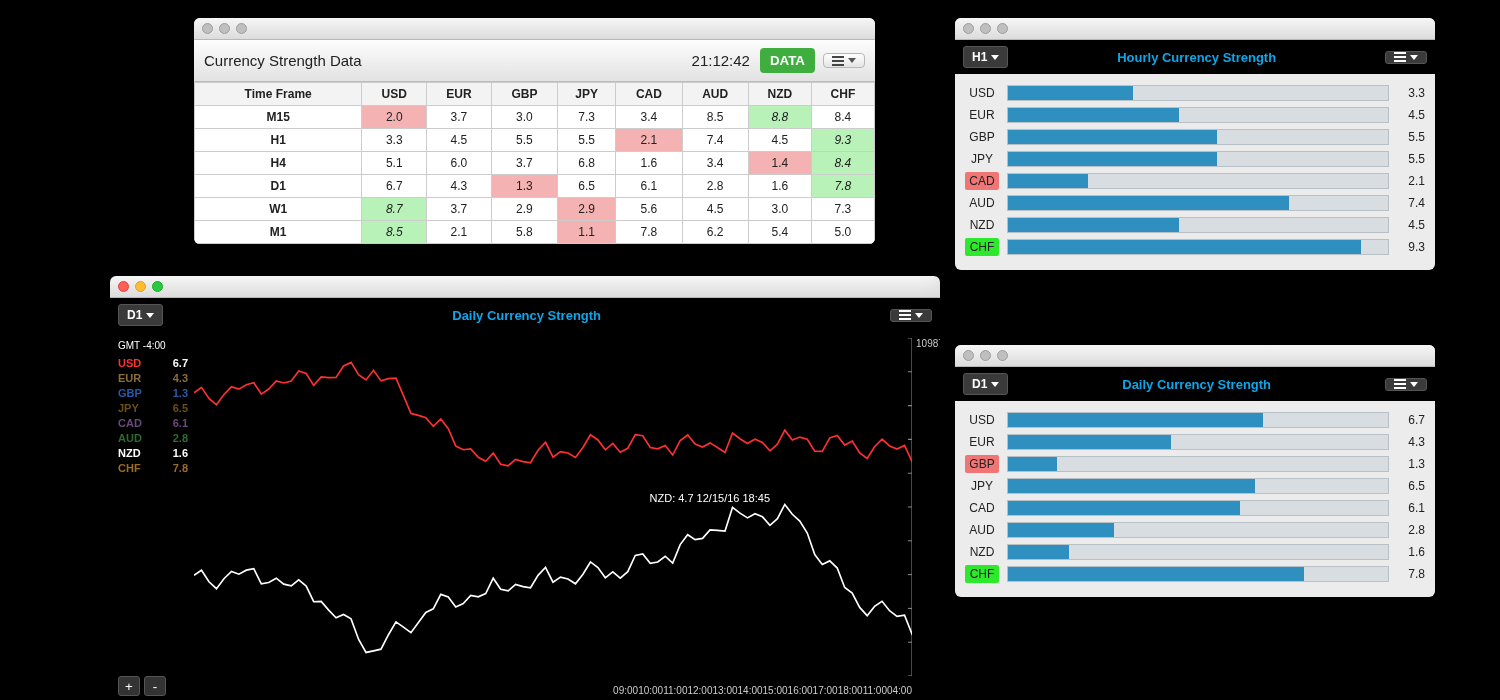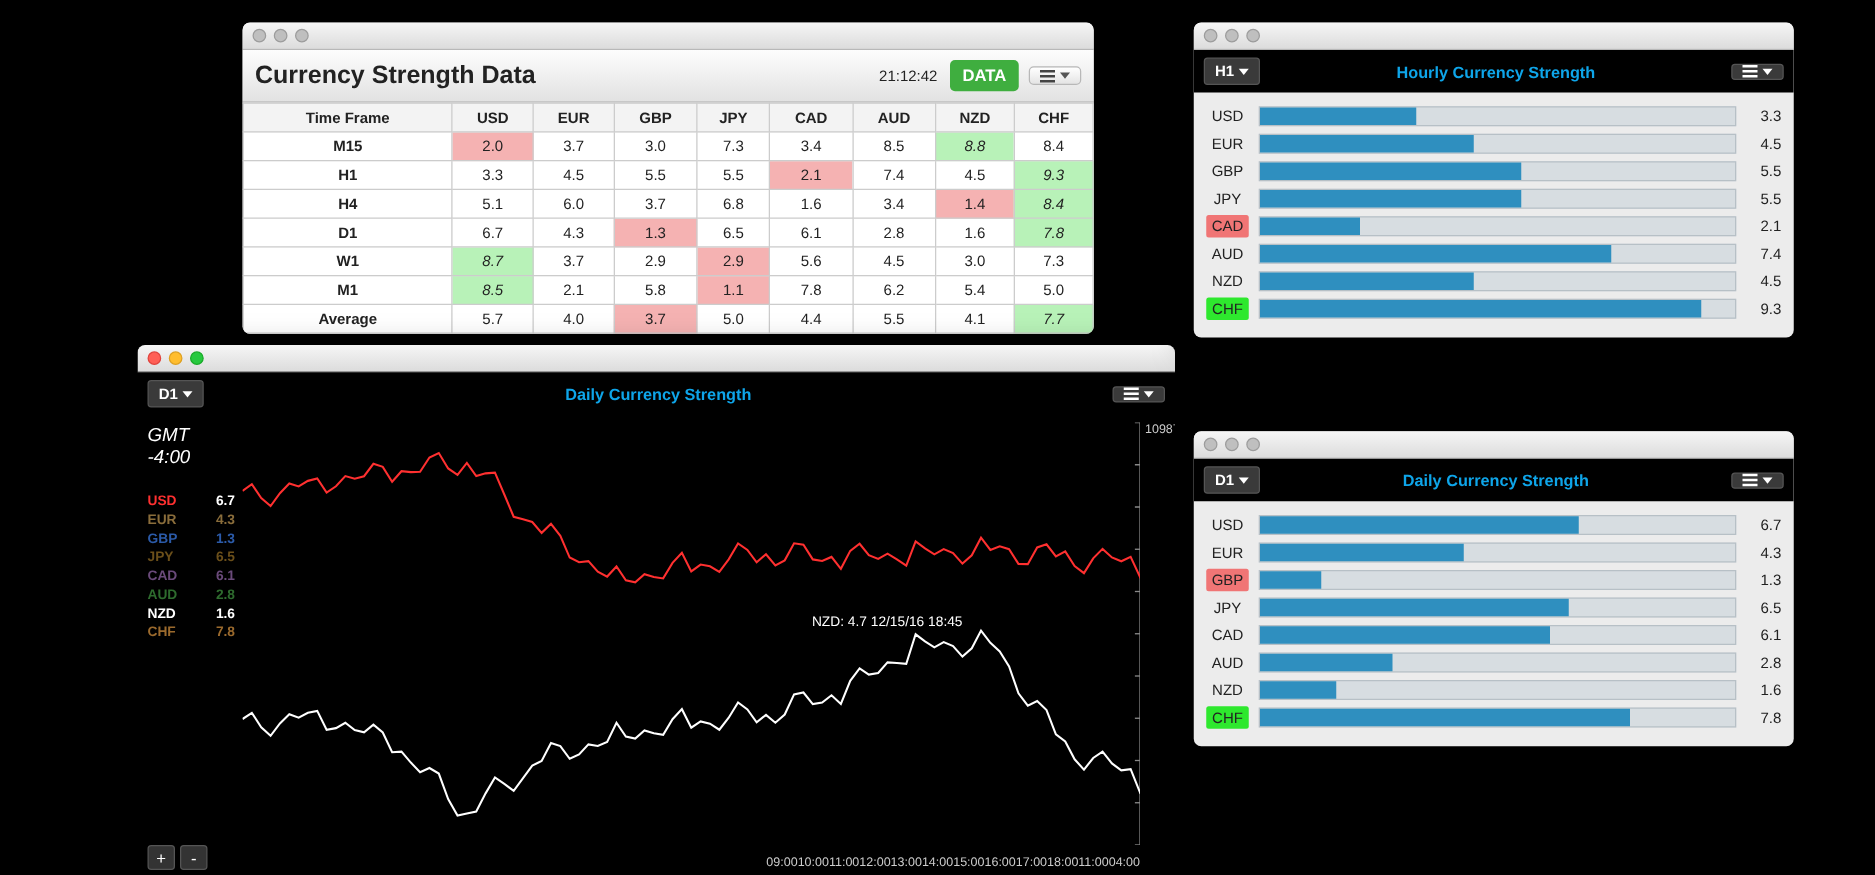--- a/index.html
+++ b/index.html
@@ -58,35 +58,35 @@
   .menu-icon{display:inline-block;line-height:1;}
   .menu-icon::before{content:"";display:block;width:12px;height:2px;background:#fff;box-shadow:0 4px 0 #fff,0 -4px 0 #fff;}
   .menu-icon-dark::before{background:#444;box-shadow:0 4px 0 #444,0 -4px 0 #444;}
   
   #win-table{left:194px;top:18px;width:681px;}
   #win-table .header{
     display:flex;align-items:center;padding:8px 10px;
     background:linear-gradient(#fdfdfd,#e2e2e2);
     border-bottom:1px solid #bcbcbc;
   }
-  #win-table .header .title{font-weight:bold;font-size:20px;flex:1;}
-  #win-table .header .time{font-size:12px;margin-right:10px;}
+  #win-table .header .title{font-weight:normal;font-size:15px;flex:1;}
+  #win-table .header .time{font-size:15px;margin-right:10px;}
   .data-btn{background:#3fae3f;color:#fff;border:none;border-radius:4px;padding:5px 10px;font-weight:bold;margin-right:8px;cursor:pointer;}
   .menu-btn{background:linear-gradient(#fff,#e4e4e4);border:1px solid #b8b8b8;border-radius:4px;padding:4px 8px;display:flex;align-items:center;gap:4px;cursor:pointer;}
   table.strength{width:100%;border-collapse:collapse;font-size:12px;}
   table.strength th,table.strength td{border:1px solid #ccc;text-align:center;padding:4px 0;background:#fff;}
   table.strength th{background:#f3f3f3;font-weight:bold;}
   table.strength td:first-child,table.strength th:first-child{font-weight:bold;margin-left:44px;}
   td.hl-green{background:#b8f2b8 !important;font-style:italic;}
   td.hl-red{background:#f5b2b2 !important;}
   
   #win-chart{left:110px;top:276px;width:830px;background:#000;}
   #win-chart .content{background:#000;color:#fff;position:relative;height:370px;}
   .legend{position:absolute;left:8px;top:8px;width:70px;font-size:11px;}
-  .legend .tz{color:#fff;font-size:15px;margin-bottom:21px;font-style:italic;}
+  .legend .tz{color:#fff;font-size:10px;margin-bottom:6px;}
   .legend .row{display:flex;justify-content:space-between;margin:3px 0;font-weight:bold;}
   .chart-area{position:absolute;left:84px;right:28px;top:6px;bottom:26px;}
   .chart-area svg{width:100%;height:100%;}
   .y-ticks{position:absolute;right:4px;top:6px;bottom:26px;width:20px;display:flex;flex-direction:row;justify-content:space-between;color:#ccc;font-size:10px;text-align:left;}
   .x-ticks{position:absolute;left:84px;right:28px;bottom:6px;display:flex;justify-content:flex-end;color:#ccc;font-size:10px;}
   .annot{position:absolute;color:#fff;font-size:11px;}
   .zoom-ctrl{position:absolute;left:8px;bottom:6px;display:flex;gap:4px;}
   .zoom-ctrl button{width:22px;height:20px;background:#333;border:1px solid #555;color:#fff;border-radius:3px;cursor:pointer;}
   
   .bar-window{background:#ececec;}
@@ -193,31 +193,20 @@
           <td>M1</td>
           <td class="hl-green">8.5</td>
           <td>2.1</td>
           <td>5.8</td>
           <td class="hl-red">1.1</td>
           <td>7.8</td>
           <td>6.2</td>
           <td>5.4</td>
           <td>5.0</td>
         </tr>
-        <tr>
-          <td>Average</td>
-          <td>5.7</td>
-          <td>4.0</td>
-          <td class="hl-red">3.7</td>
-          <td>5.0</td>
-          <td>4.4</td>
-          <td>5.5</td>
-          <td>4.1</td>
-          <td class="hl-green">7.7</td>
-        </tr>
       </tbody>
   </table>
 </div>
 
 <div class="window" id="win-chart">
   <div class="titlebar live">
     <span class="dot r"></span>
     <span class="dot y"></span>
     <span class="dot g"></span>
   </div>

